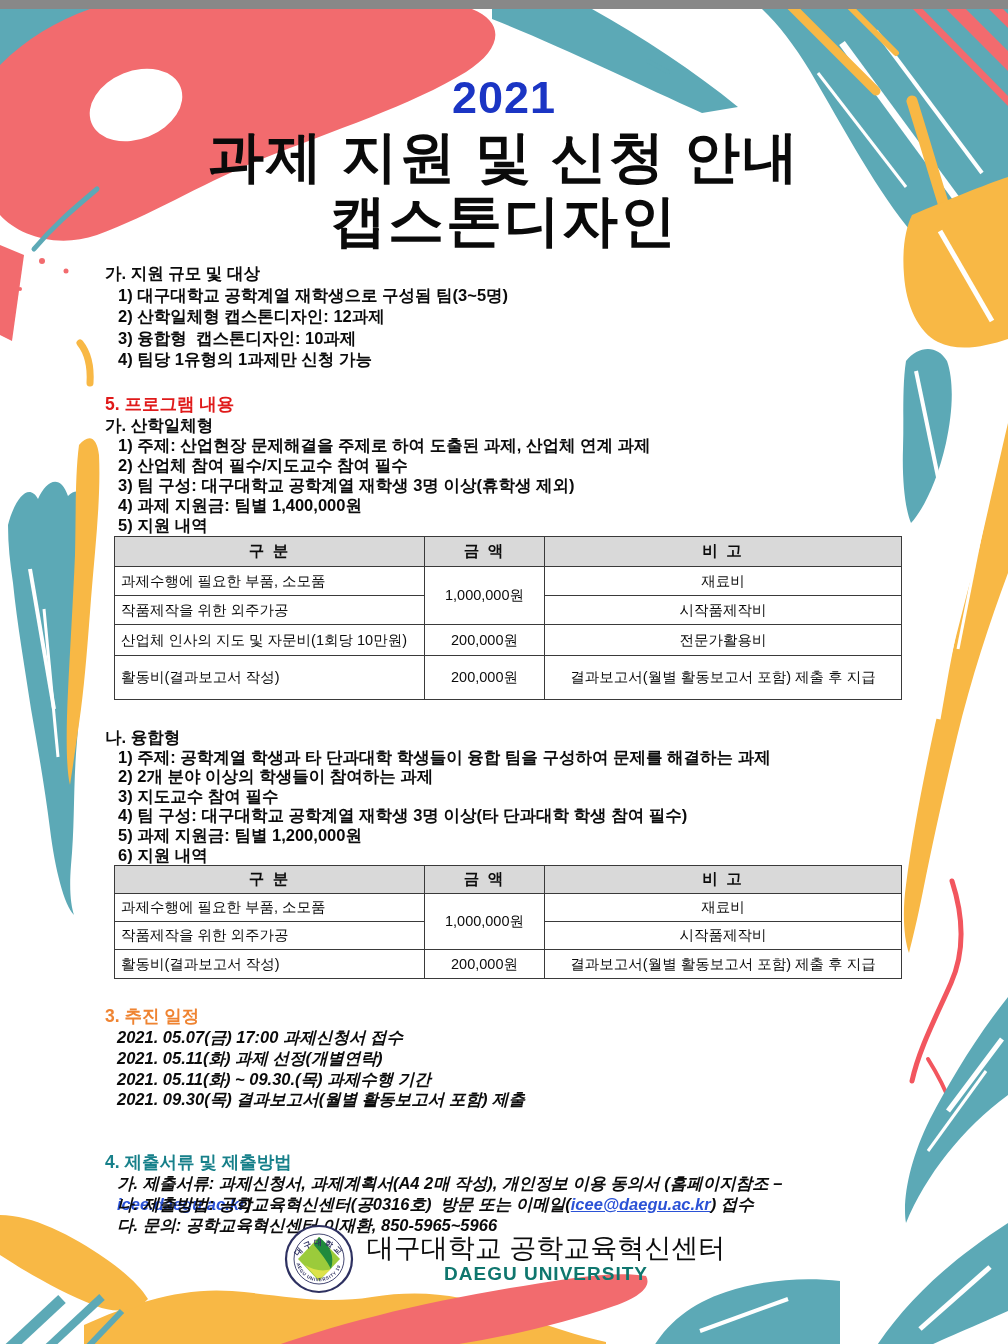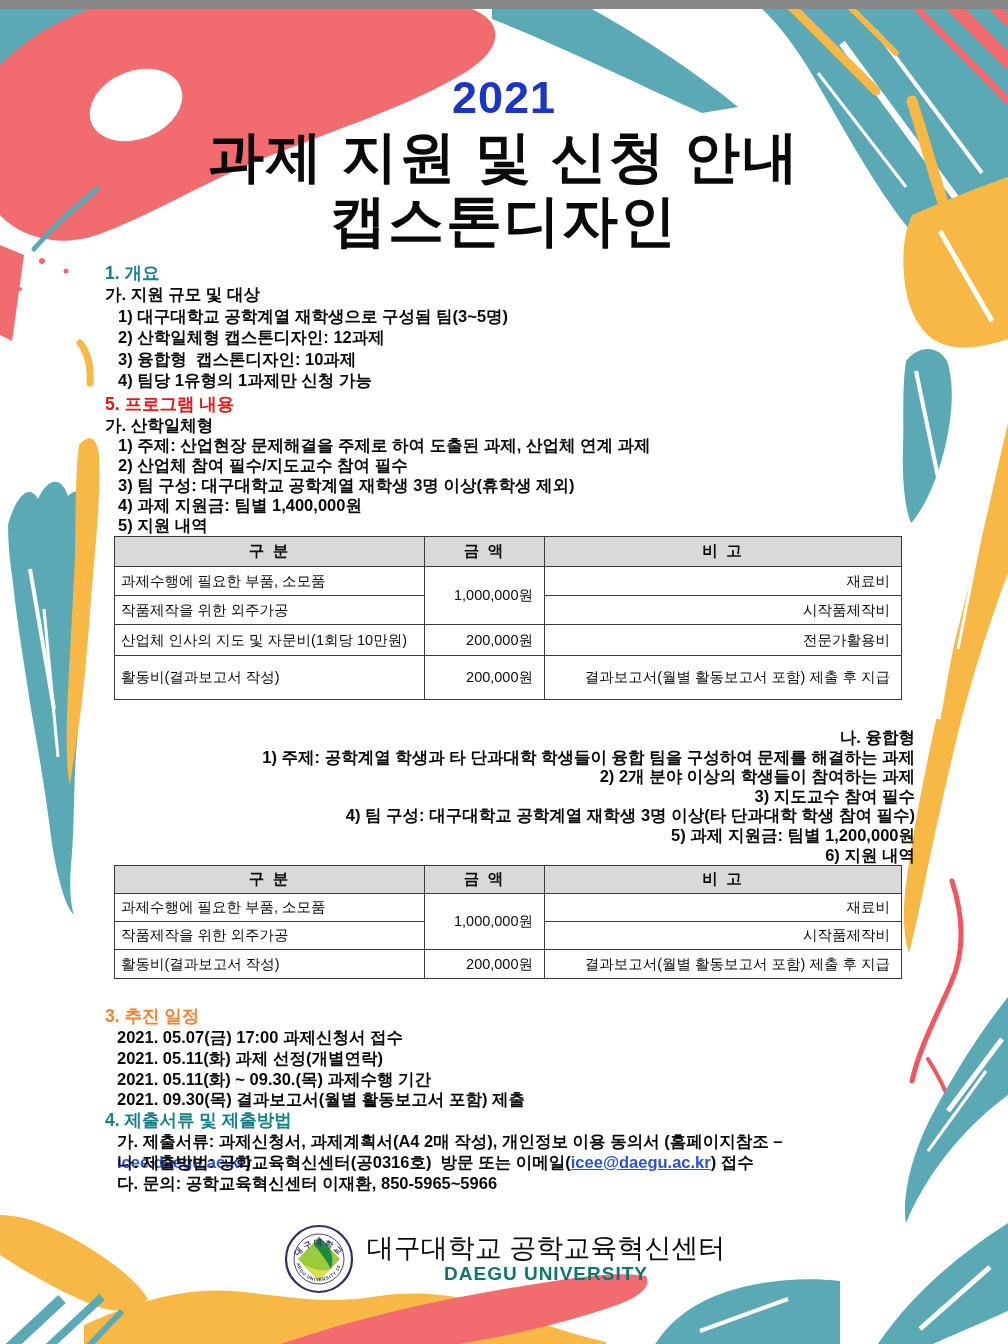--- a/index.html
+++ b/index.html
@@ -10,29 +10,29 @@
   .bg{position:absolute;inset:0;width:1008px;height:1344px;}
   .content{position:absolute;inset:0;}
   .title{position:absolute;top:62px;left:0;width:100%;text-align:center;}
   .year{font-size:45px;font-weight:800;color:#1B35C4;line-height:54px;letter-spacing:1px;}
   .tl{font-size:56px;font-weight:800;color:#0a0a0a;line-height:64px;letter-spacing:2px;}
   .sec{position:absolute;left:105px;width:810px;}
   .h{font-size:17.5px;font-weight:800;line-height:21px;white-space:pre-wrap;}
   .h.teal{color:#17808A}.h.red{color:#E01A1A}.h.orange{color:#EF8432}
   .ln{font-size:16.5px;font-weight:700;color:#0b0b0b;white-space:pre-wrap;}
   .n{padding-left:13px;}
-  .d{padding-left:12px;}
+  .d{padding-left:12px;font-style:italic;}
   .lh21 .ln{line-height:21.6px;height:21.6px;}
   .lh20 .ln{line-height:20px;height:20px;}
-  .lh196 .ln{line-height:19.6px;height:19.6px;text-align:right;}
+  .lh196 .ln{line-height:19.6px;height:19.6px;}
   .lh205 .ln{line-height:20.8px;height:20.8px;}
   .tbl{position:absolute;left:114px;width:787px;border-collapse:collapse;table-layout:fixed;background:transparent;}
   .tbl th,.tbl td{border:1.6px solid #3a3a3a;padding:0 11px;font-size:14.5px;overflow:hidden;white-space:nowrap;}
   .tbl th{background:#D9D9D9;font-weight:600;text-align:center;font-size:15.5px;letter-spacing:2px;}
-  .tbl td{font-weight:500;text-align:right;}
+  .tbl td{font-weight:500;text-align:center;}
   .tbl td.l{text-align:left;padding-left:6px;}
   .lnk{color:#2B52D6;text-decoration:none;cursor:pointer;}
   .lnk.u{text-decoration:underline;}
   .footer{position:absolute;top:1214px;left:0;width:100%;display:flex;justify-content:center;align-items:center;gap:12px;}
   .orgcol{text-align:center;}
   .orgkr{font-size:27px;font-weight:400;line-height:28px;color:#0c0c0c;}
   .orgen{font-size:19px;font-weight:800;letter-spacing:1px;line-height:23px;color:#0f766e;}
 </style>
 </head>
 <body>
@@ -98,21 +98,20 @@
 
   <div class="content">
 
     <div class="title">
       <div class="year">2021</div>
       <div class="tl">과제 지원 및 신청 안내</div>
       <div class="tl">캡스톤디자인</div>
     </div>
 
     <div class="sec lh21" style="top:254px">
-      <div class="h teal">1. 개요</div>
       <div class="ln">가. 지원 규모 및 대상</div>
       <div class="ln n">1) 대구대학교 공학계열 재학생으로 구성됨 팀(3~5명)</div>
       <div class="ln n">2) 산학일체형 캡스톤디자인: 12과제</div>
       <div class="ln n">3) 융합형  캡스톤디자인: 10과제</div>
       <div class="ln n">4) 팀당 1유형의 1과제만 신청 가능</div>
     </div>
 
     <div class="sec lh20" style="top:385px">
       <div class="h red">5. 프로그램 내용</div>
       <div class="ln">가. 산학일체형</div>
@@ -197,21 +196,21 @@
       </table>
 
     <div class="sec lh205" style="top:997px">
       <div class="h orange">3. 추진 일정</div>
       <div class="ln d">2021. 05.07(금) 17:00 과제신청서 접수</div>
       <div class="ln d">2021. 05.11(화) 과제 선정(개별연락)</div>
       <div class="ln d">2021. 05.11(화) ~ 09.30.(목) 과제수행 기간</div>
       <div class="ln d">2021. 09.30(목) 결과보고서(월별 활동보고서 포함) 제출</div>
     </div>
 
-    <div class="sec lh205" style="top:1101px">
+    <div class="sec lh205" style="top:1143px">
       <div class="h teal">4. 제출서류 및 제출방법</div>
       <div class="ln d"><span>가. 제출서류: 과제신청서, 과제계획서(A4 2매 작성), 개인정보 이용 동의서 (홈페이지참조 – </span><a class="lnk">icee.daegu.ac.kr</a><span>)</span></div>
       <div class="ln d"><span>나. 제출방법: 공학교육혁신센터(공0316호)  방문 또는 이메일(</span><a class="lnk u">icee@daegu.ac.kr</a><span>) 접수</span></div>
       <div class="ln d">다. 문의: 공학교육혁신센터 이재환, 850-5965~5966</div>
     </div>
 
     <div class="footer">
       <svg width="72" height="72" viewBox="0 0 72 72" xmlns="http://www.w3.org/2000/svg">
         <defs>
           <path id="arcT" d="M12,40 A25,25 0 0 1 60,40"></path>

